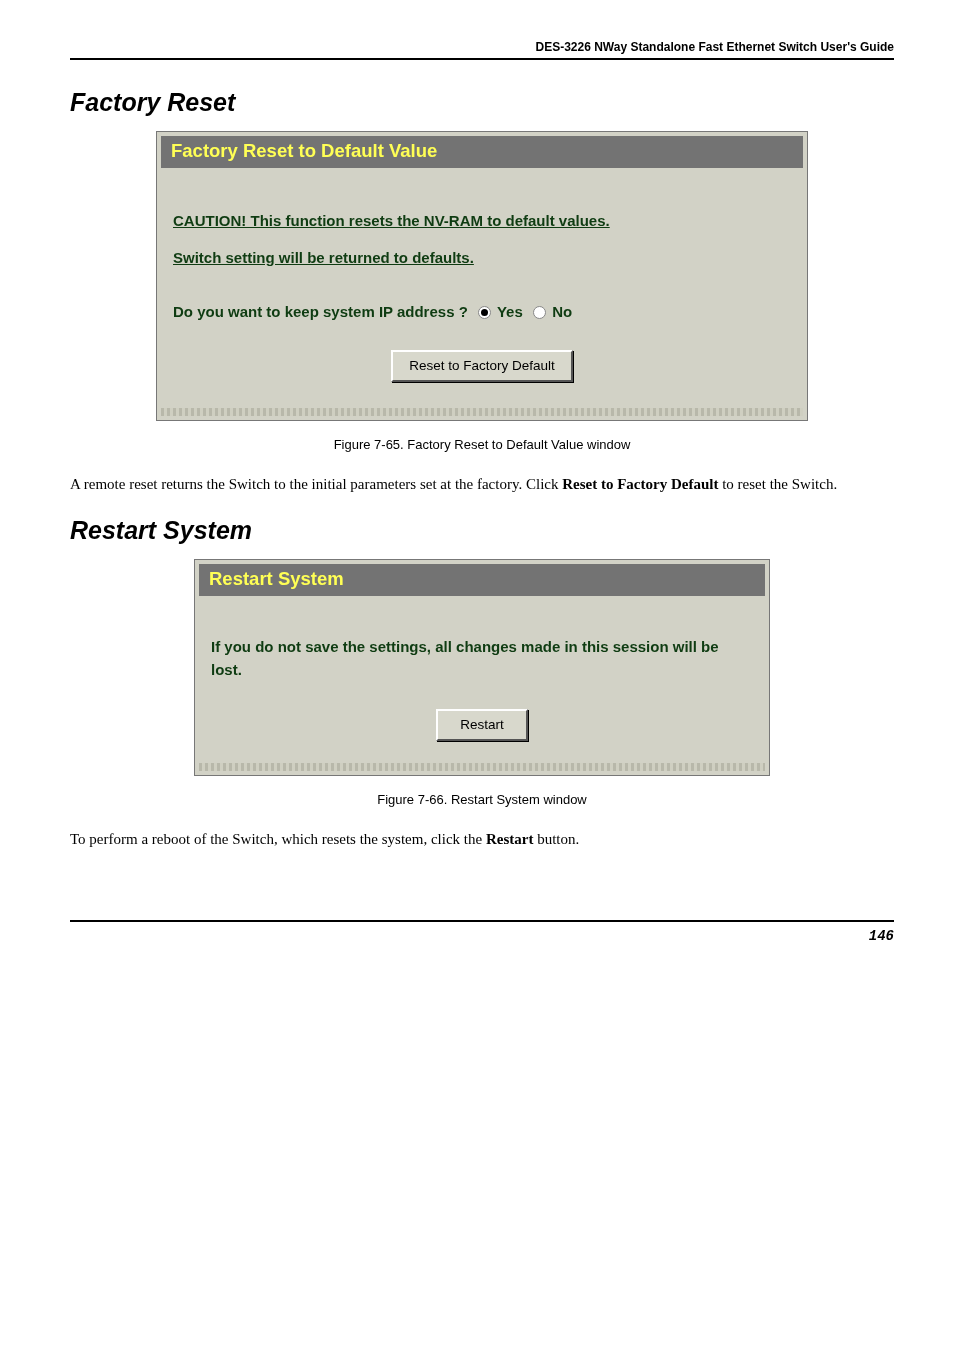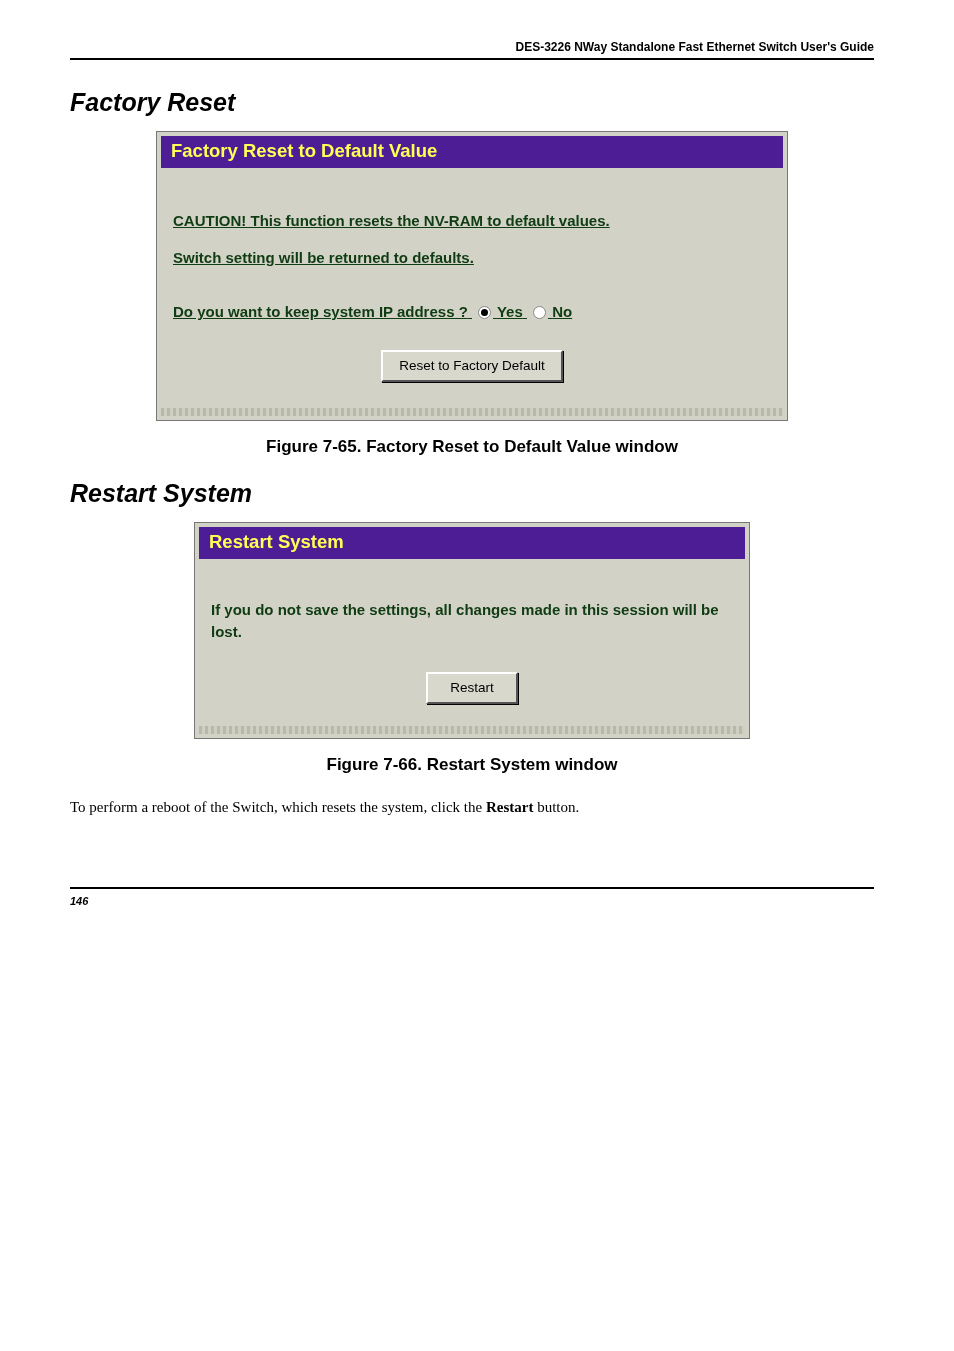--- a/index.html
+++ b/index.html
@@ -5,21 +5,21 @@
   * { box-sizing: border-box; }
   body {
     margin: 0;
     background: #fff;
     font-family: Georgia, "Times New Roman", serif;
     color: #000;
   }
   .page {
     width: 954px;
     margin: 0 auto;
-    padding: 40px 80px 30px 70px;
+    padding: 40px 60px 30px 70px;
     position: relative;
   }
   .header-region {
     border-bottom: 2px solid #000;
     padding-bottom: 4px;
     margin-bottom: 28px;
   }
   .header-text {
     font-family: Arial, Helvetica, sans-serif;
     font-weight: bold;
@@ -37,41 +37,40 @@
     padding-left: 86px;
     padding-right: 86px;
     margin-bottom: 14px;
   }
   .panel {
     border: 1px solid #777;
     background: #d2d2c6;
     padding-bottom: 2px;
   }
   .panel-titlebar {
-    background: #4c1d95;
+    background: #737373;
     color: #ffff55;
     font-family: Arial, Helvetica, sans-serif;
     font-weight: bold;
     font-size: 18.5px;
     padding: 4px 10px 6px 10px;
     margin: 4px 4px 0 4px;
   }
   .panel-body {
     padding: 12px 16px 8px 16px;
     font-family: Arial, Helvetica, sans-serif;
     color: #0f3c12;
     font-weight: bold;
     font-size: 15px;
     line-height: 1.5;
   }
   .panel-body .line { margin: 14px 0; text-decoration: underline; }
   .radio-row {
     margin-top: 32px;
     margin-bottom: 16px;
-    text-decoration: underline;
   }
   .old-radio {
     display: inline-block;
     width: 13px;
     height: 13px;
     border: 1px solid #888;
     border-radius: 50%;
     background: #fff;
     vertical-align: -2px;
     margin: 0 2px 0 6px;
@@ -105,46 +104,46 @@
     font-weight: normal;
   }
   .panel-footer-strip {
     height: 8px;
     margin: 0 4px 2px 4px;
     background: repeating-linear-gradient(90deg,#b8b8aa 0,#b8b8aa 3px,#cfcfc1 3px,#cfcfc1 6px);
   }
   .figure-caption {
     text-align: center;
     font-family: Arial, Helvetica, sans-serif;
-    font-size: 17px;
-    font-weight: bold;
+    font-size: 13px;
+    font-weight: normal;
     margin: 16px 0 22px 0;
   }
   .body-para {
     font-family: Georgia, "Times New Roman", serif;
     font-size: 15px;
     line-height: 1.35;
     margin: 0 0 22px 0;
     text-align: justify;
   }
   .body-para strong { font-family: Georgia, "Times New Roman", serif; font-weight: bold; }
   .panel-wrap.narrow {
     padding-left: 124px;
     padding-right: 124px;
   }
   .panel-body .line2 { margin: 16px 0; }
   .page-footer {
     margin-top: 70px;
     border-top: 2px solid #000;
-    text-align: left;
+    text-align: right;
     padding-top: 6px;
-    font-family: Liberation Sans, sans-serif;
+    font-family: Liberation Mono, monospace;
     font-style: italic;
     font-weight: bold;
-    font-size: 11px;
+    font-size: 14px;
   }
 </style>
 </head>
 <body>
 
 <div class="page">
 
   <div class="header-region">
     <div class="header-text">DES-3226 NWay Standalone Fast Ethernet Switch User's Guide</div>
   </div>
@@ -167,20 +166,23 @@
         <div class="btn-row">
           <span class="win-btn">Reset to Factory Default</span>
         </div>
       </div>
       <div class="panel-footer-strip"></div>
     </div>
   </div>
 
   <div class="figure-caption">Figure 7-65.  Factory Reset to Default Value window</div>
 
+  <p class="body-para">
+    <span>A remote reset returns the Switch to the initial parameters set at the factory. Click </span><strong>Reset to Factory Default</strong><span> to reset the Switch.</span>
+  </p>
 
   <div class="section-heading">Restart System</div>
 
   <div class="panel-wrap narrow">
     <div class="panel">
       <div class="panel-titlebar">Restart System</div>
       <div class="panel-body">
         <div class="line2" style="margin-top:28px">If you do not save the settings, all changes made in this session will be lost.</div>
         <div class="btn-row" style="margin-top:28px;margin-bottom:14px">
           <span class="win-btn" style="padding-left:22px;padding-right:22px">Restart</span>

